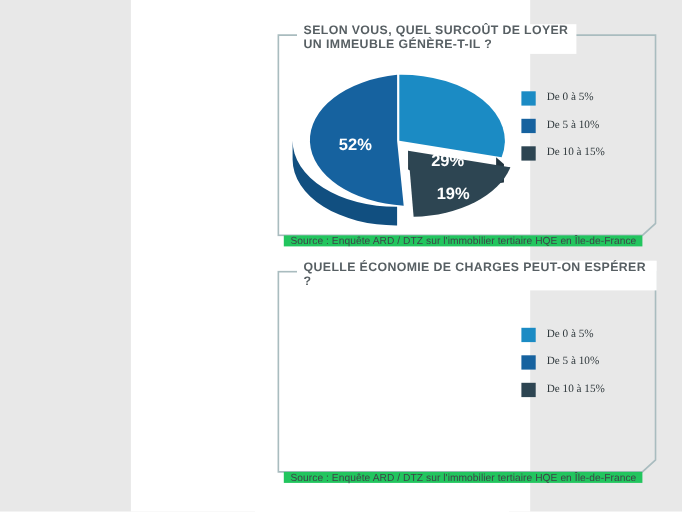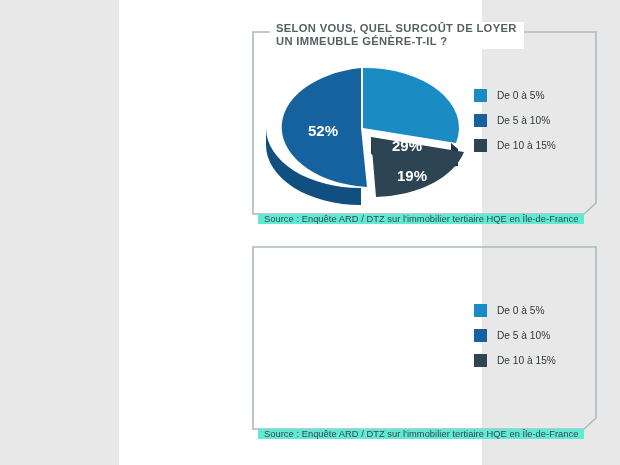--- a/index.html
+++ b/index.html
@@ -61,21 +61,21 @@
     line-height: 13.4px;
     white-space: pre-line;
     z-index: 4;
   }
 
   
   .source-line {
     position: absolute;
     left: 6px;
     bottom: -9px;
-    background: #5eead4;
+    background: #22c55e;
     padding: 0 6px;
     color: #3d4548;
     font-size: 9.3px;
     letter-spacing: 0.05px;
     white-space: nowrap;
     z-index: 4;
   }
 
   
   .pie-wrap {
@@ -95,22 +95,22 @@
   }
 
   
   .legend {
     position: absolute;
     left: 222px;
     top: 52px;
   }
   .legend-row {
     display: flex;
-    align-items: center;
     height: 25px;
+    font-family: Liberation Serif, serif;
   }
   .legend-swatch {
     width: 13px;
     height: 13px;
     flex: 0 0 13px;
   }
   .legend-text {
     margin-left: 10px;
     color: #2f383c;
     font-size: 10.2px;
@@ -180,20 +180,21 @@
     </div>
 
     <div class="chart-frame" id="frame-2">
 
       <div class="frame-border">
         <svg viewBox="0 0 345 184" preserveAspectRatio="none" aria-hidden="true">
           <path d="M1,1 L344,1 L344,172 L332,183 L1,183 Z" fill="none" stroke="#a9bcbf" stroke-width="1.6"></path>
         </svg>
       </div>
 
+      <div class="frame-title">QUELLE ÉCONOMIE DE CHARGES PEUT-ON ESPÉRER ?</div>
 
 
       <div class="legend">
         <div class="legend-row">
           <span class="legend-swatch" style="background:#1b8bc4"></span>
           <span class="legend-text">De 0 à 5%</span>
         </div>
         <div class="legend-row">
           <span class="legend-swatch" style="background:#16629f"></span>
           <span class="legend-text">De 5 à 10%</span>

